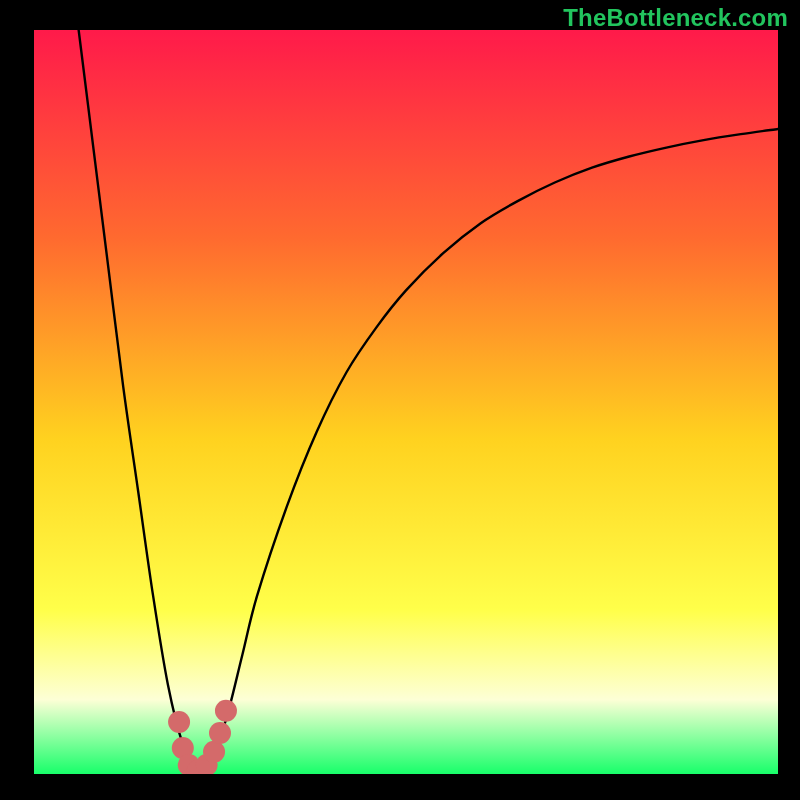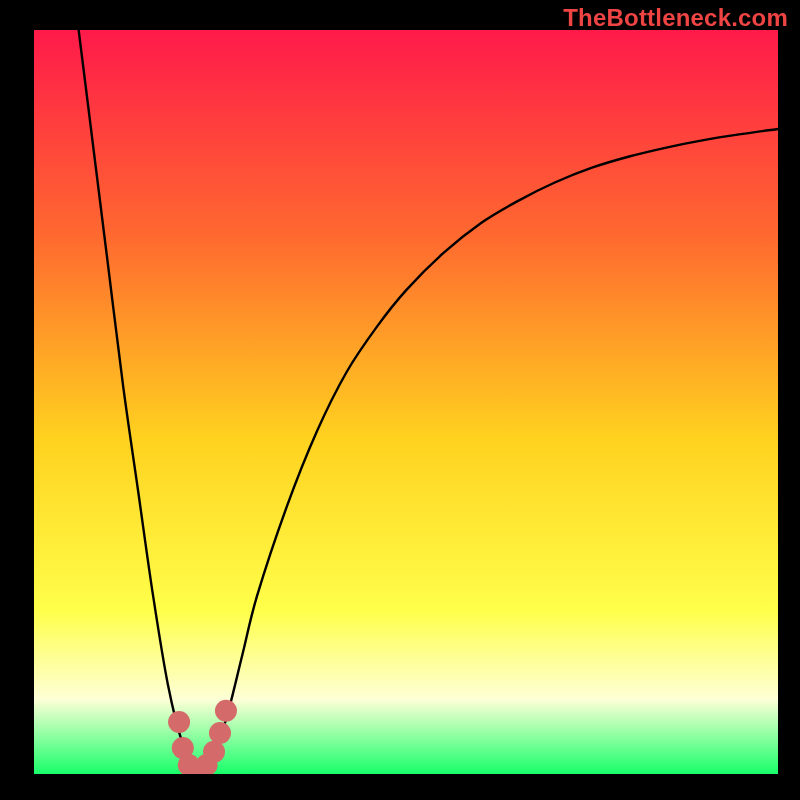--- a/index.html
+++ b/index.html
@@ -26,21 +26,21 @@
     height: 744px;
     overflow: hidden;
   }
   .watermark {
     position: absolute;
     top: 4px;
     right: 12px;
     font-family: Arial, Helvetica, sans-serif;
     font-size: 24px;
     font-weight: 700;
-    color: #ef4444;
+    color: #22c55e;
     letter-spacing: 0.2px;
     user-select: none;
   }
   svg { display: block; }
 </style>
 </head>
 <body>
 
 <div class="frame">
 

